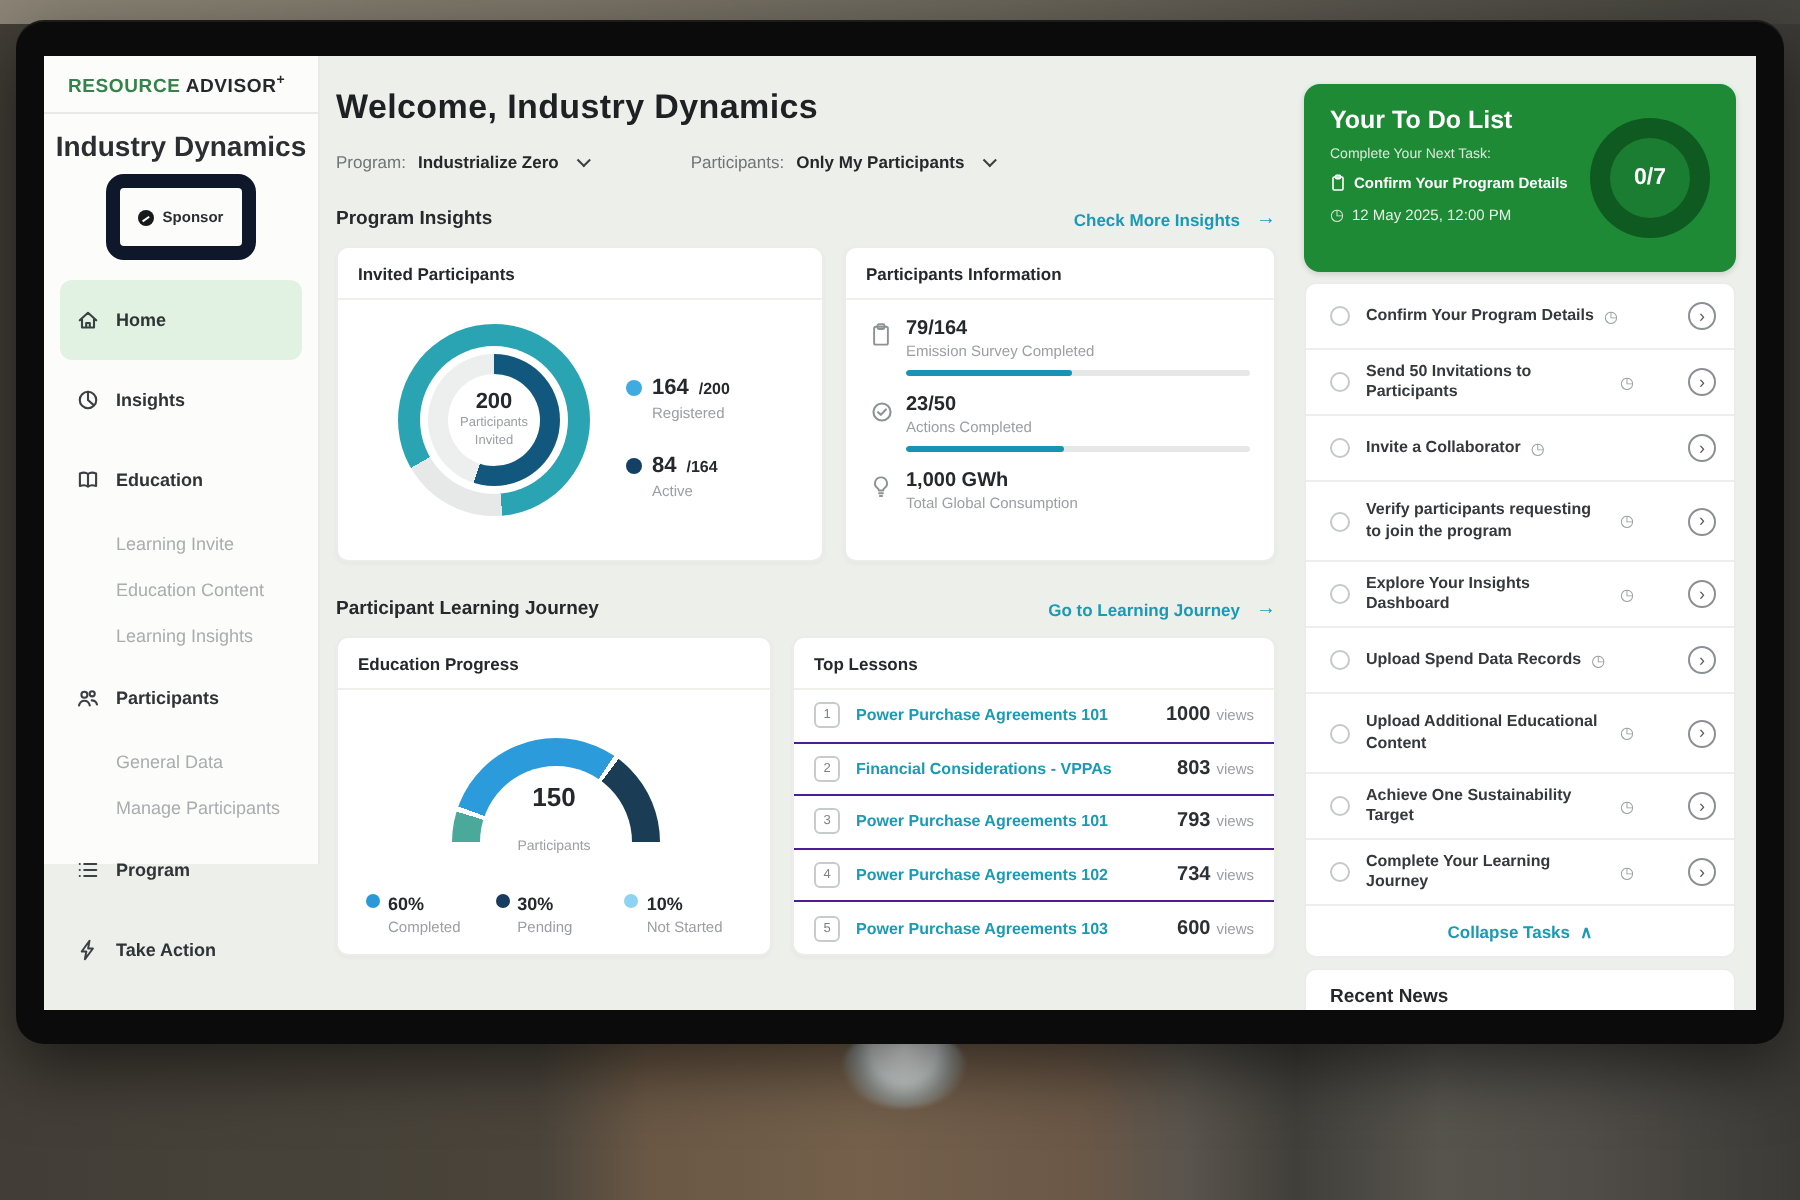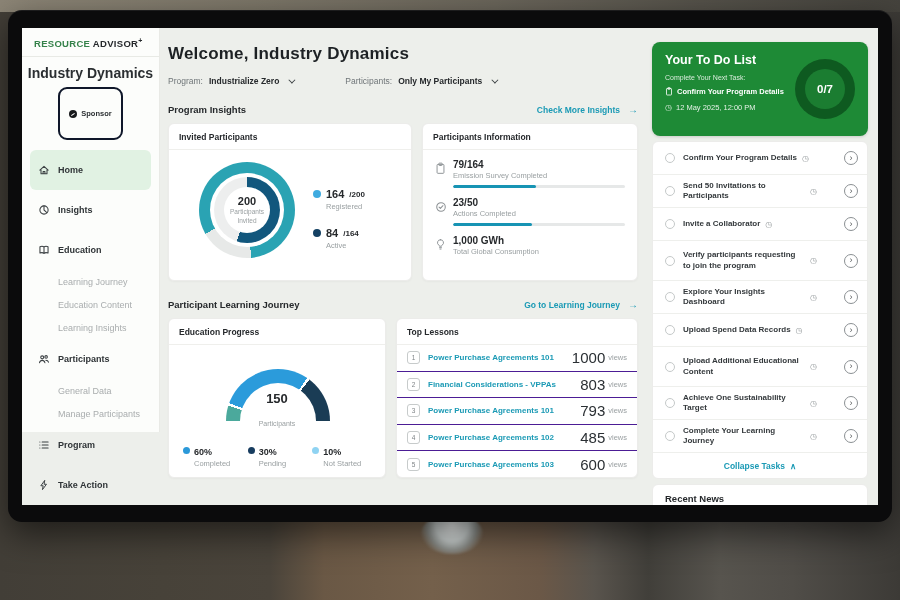--- a/index.html
+++ b/index.html
@@ -21,21 +21,21 @@
     background:#edefeb; overflow:hidden; }
 
   
   .sidebar { position:absolute; left:0; top:0; width:138px; height:404px; background:#fcfdfb; border-right:1px solid #e9eae6; }
   .logo { padding:9px 0 7px 12px; font-size:9.5px; font-weight:bold; letter-spacing:.3px; white-space:nowrap; }
   .logo .p1 { color:#35824a; } .logo .p2 { color:#26292c; }
   .logo .plus { color:#26292c; font-size:7px; vertical-align:super; }
   .sb-div { height:1px; background:#e8eae5; margin:0 0 8px 0; }
   .org { text-align:center; font-size:14px; font-weight:bold; color:#2b2f32; }
   .badge-wrap { display:flex; justify-content:center; margin:6px 0 10px; }
-  .badge { display:inline-flex; align-items:flex-end; gap:4px; border:2px solid #0f172a; border-radius:9px; padding:20px 9px; font-size:7.5px; font-weight:bold; color:#2b2f32; }
+  .badge { display:inline-flex; align-items:flex-end; gap:4px; border:7px solid #0f172a; border-radius:9px; padding:10px 9px; font-size:7.5px; font-weight:bold; color:#2b2f32; }
   .badge .dot { width:8px; height:8px; border-radius:50%; background:#17191b; position:relative; }
   .badge .dot::after { content:""; position:absolute; left:2px; top:3.5px; width:4px; height:1.2px; background:#fff; transform:rotate(-35deg); }
   .menu { padding:0 8px; }
   .mi { display:flex; align-items:center; gap:8px; height:40px; padding:0 8px; border-radius:6px;
         font-size:9px; font-weight:bold; color:#2f3437; cursor:pointer; }
   .mi.active { background:#e1f2e3; }
   .mi.sub { color:#a9adae; font-weight:normal; padding-left:28px; height:23px; }
   .mi svg { flex:0 0 auto; }
 
   
@@ -96,21 +96,21 @@
   .gl-dot { width:7px; height:7px; border-radius:50%; }
   .gl-val { font-size:9px; font-weight:bold; color:#26292c; }
   .gl-lab { font-size:7.5px; color:#9aa0a2; margin:2px 0 0 11px; }
 
   
   .card-lessons { width:242px; height:160px; }
   .tl-row { display:flex; align-items:center; height:26.6px; padding:0 10px; border-bottom:1px solid #4c1d95; }
   .tl-row:last-child { border-bottom:none; }
   .tl-rank { width:13px; height:13px; border:1px solid #c7cbcb; border-radius:3px; font-size:6.5px; color:#7e8386; display:flex; align-items:center; justify-content:center; }
   .tl-title { margin-left:8px; flex:1; font-size:8px; font-weight:bold; color:#1b9ab5; cursor:pointer; }
-  .tl-views { font-size:15px; font-weight:normal; color:#2b3034; }
+  .tl-views { font-size:10px; font-weight:bold; color:#2b3034; }
   .tl-unit { font-size:7.5px; color:#9aa0a2; margin-left:3px; }
 
   
   .rightcol { position:absolute; left:630px; top:14px; width:216px; }
   .todo-hero { position:relative; height:94px; background:#1e8a36; border-radius:8px; color:#fff; box-shadow:0 1px 3px rgba(0,0,0,.15); }
   .th-title { position:absolute; left:13px; top:11px; font-size:12.5px; font-weight:bold; }
   .th-sub { position:absolute; left:13px; top:32px; font-size:7px; color:#d9ecdc; }
   .th-task { position:absolute; left:13px; top:45px; display:flex; align-items:center; gap:4px; font-size:7.5px; font-weight:bold; }
   .th-time { position:absolute; left:13px; top:61px; display:flex; align-items:center; gap:4px; font-size:7.5px; color:#e4f1e6; }
   .th-ico { font-size:8px; color:#cfe6d3; }
@@ -168,21 +168,21 @@
             </svg>
         <span>Insights</span>
       </div>
       <div class="mi">
         <svg width="12" height="12" viewBox="0 0 16 16" fill="none" stroke="#3b4043" stroke-width="1.4" stroke-linecap="round" stroke-linejoin="round">
               <path d="M8 4C6.6 2.9 4.6 2.9 2.6 3.6V12c2-.7 4-.7 5.4.5 1.4-1.2 3.4-1.2 5.4-.5V3.6C11.4 2.9 9.4 2.9 8 4zM8 4v8.5"></path>
             </svg>
         <span>Education</span>
       </div>
       <div class="mi sub">
-            <span>Learning Journey</span>
+            <span>Learning Invite</span>
           </div>
       <div class="mi sub">
             <span>Education Content</span>
           </div>
       <div class="mi sub">
             <span>Learning Insights</span>
           </div>
       <div class="mi">
         <svg width="12" height="12" viewBox="0 0 16 16" fill="none" stroke="#3b4043" stroke-width="1.4" stroke-linecap="round">
               <circle cx="5.6" cy="5.8" r="2"></circle>
@@ -378,21 +378,21 @@
         </div>
         <div class="tl-row">
           <span class="tl-rank">3</span>
           <span class="tl-title">Power Purchase Agreements 101</span>
           <span class="tl-views">793</span>
           <span class="tl-unit">views</span>
         </div>
         <div class="tl-row">
           <span class="tl-rank">4</span>
           <span class="tl-title">Power Purchase Agreements 102</span>
-          <span class="tl-views">485</span>
+          <span class="tl-views">734</span>
           <span class="tl-unit">views</span>
         </div>
         <div class="tl-row">
           <span class="tl-rank">5</span>
           <span class="tl-title">Power Purchase Agreements 103</span>
           <span class="tl-views">600</span>
           <span class="tl-unit">views</span>
         </div>
       </div>
     </div>

